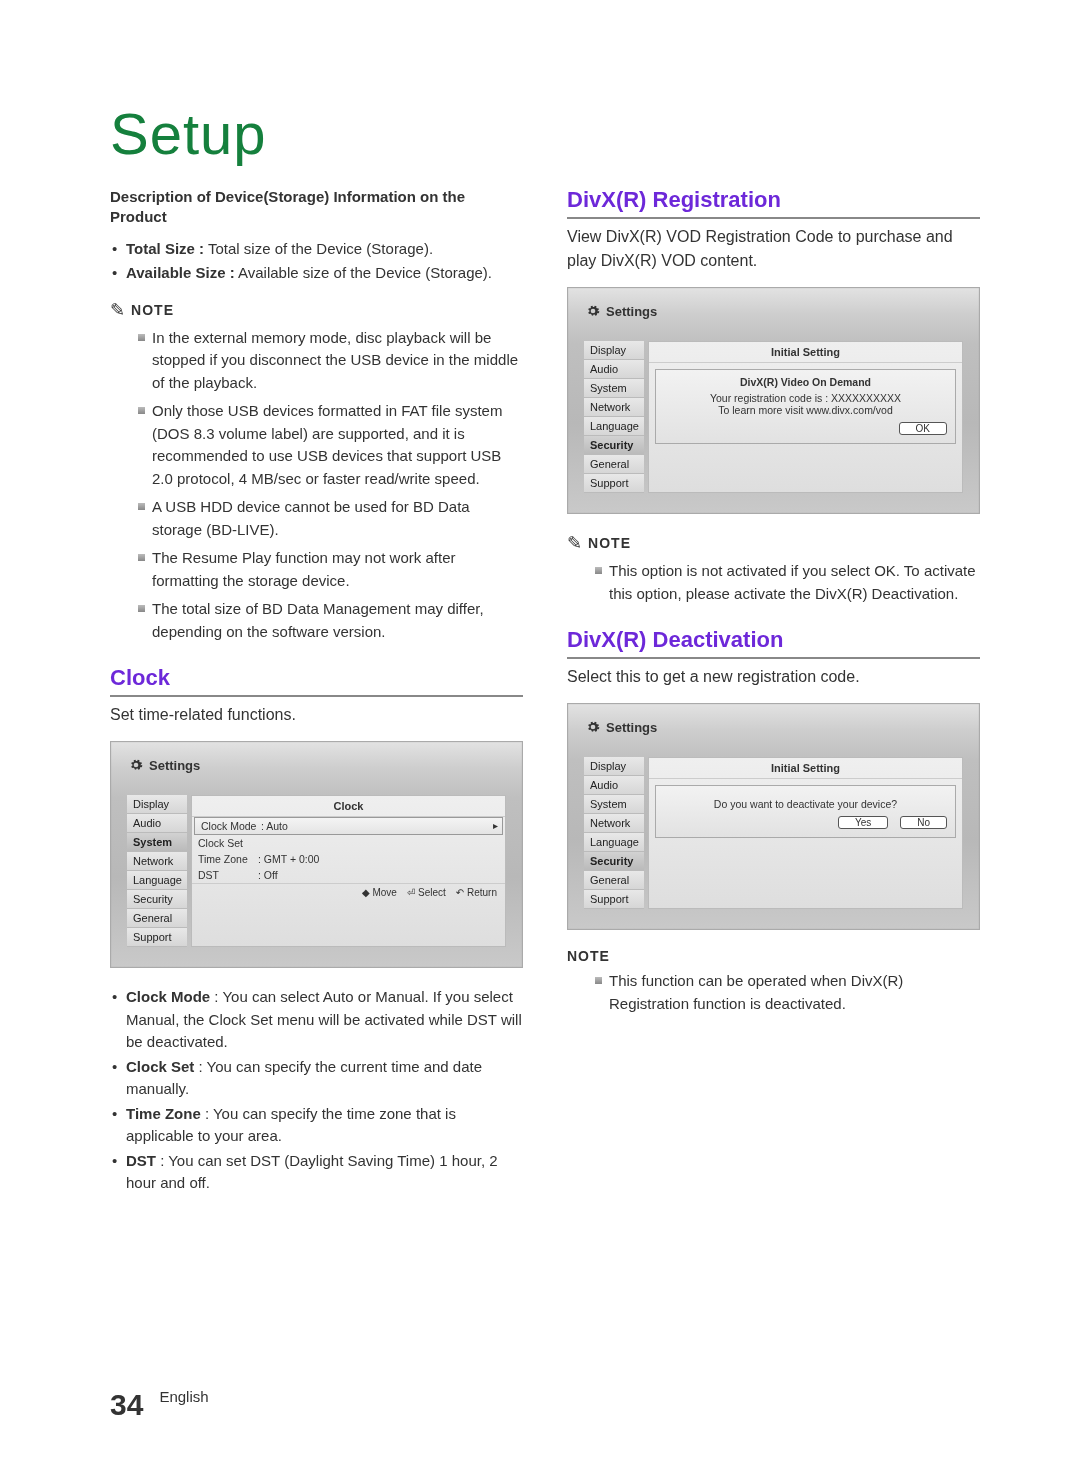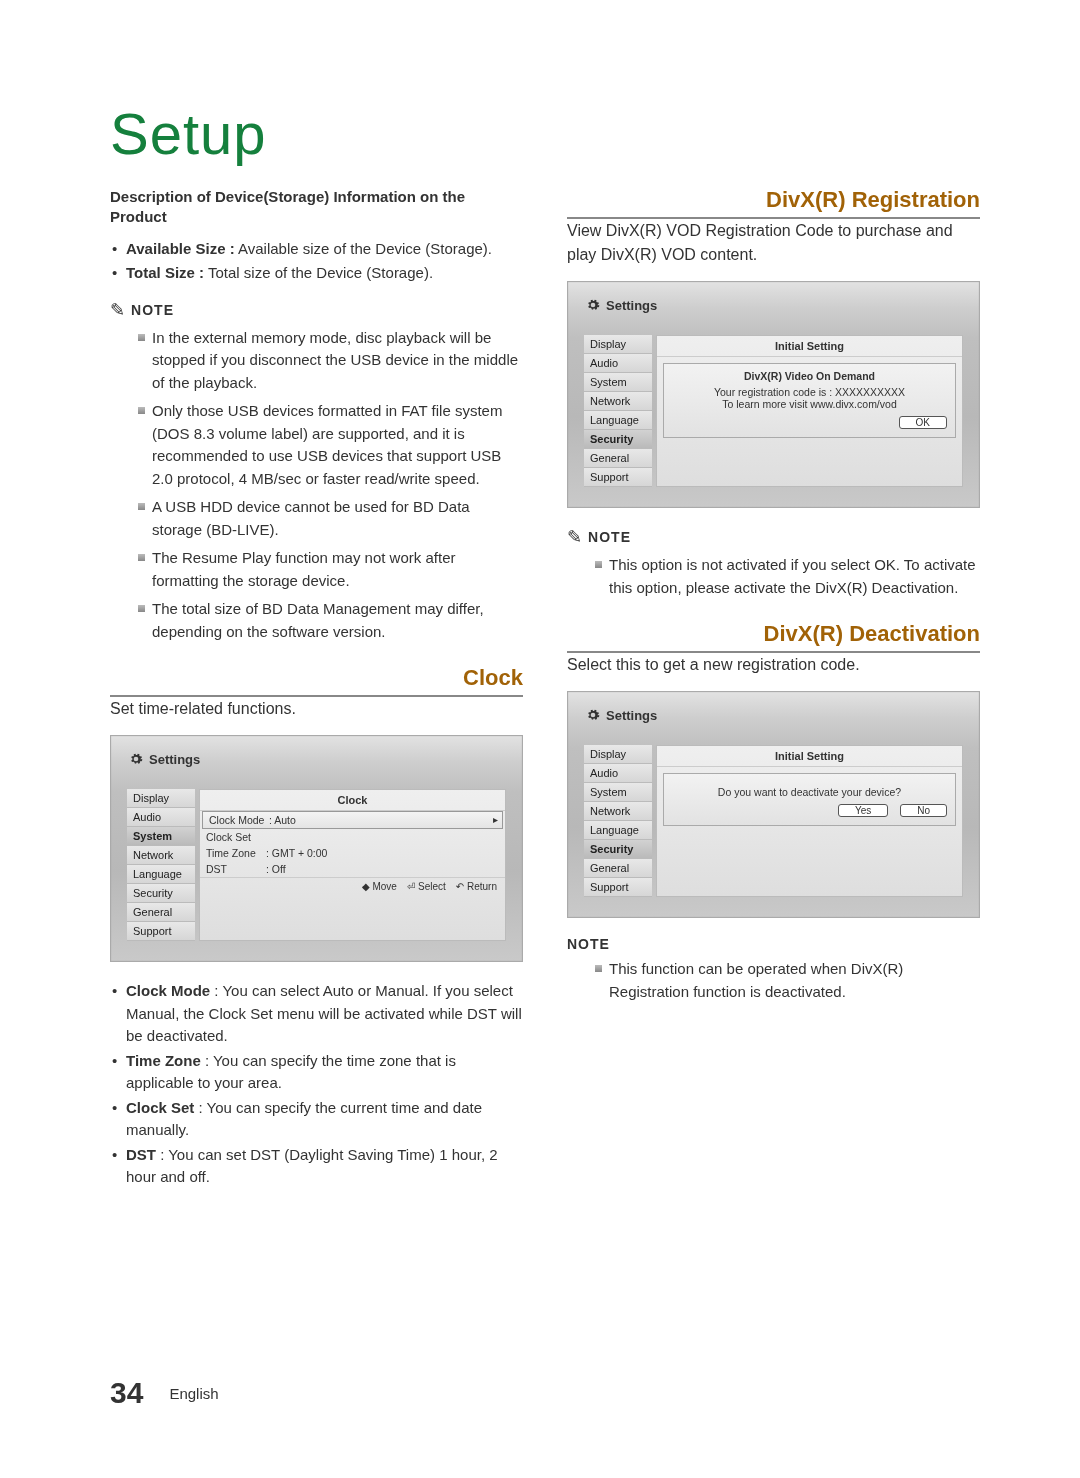--- a/index.html
+++ b/index.html
@@ -39,79 +39,78 @@
   .notehead { display:flex; align-items:center; gap:6px; margin: 10px 0 6px; }
   .notehead .pen { font-size: 18px; }
   .notehead .lbl { font-weight: bold; font-size: 14px; letter-spacing:1px; }
   .notelist { list-style:none; padding-left: 28px; }
   .notelist li { font-size: 15px; line-height: 1.5; position: relative; padding-left: 14px; margin-bottom: 6px; }
   .notelist li::before { content:""; width:7px; height:7px; background:linear-gradient(#bbb,#888); position:absolute; left:0; top:7px; }
   .h2 {
     font-size: 22px;
     font-weight: bold;
     margin-top: 22px;
-    margin-bottom: 0;
+    margin-bottom: 6px;
     padding-bottom: 4px;
     border-bottom: 2px solid #888;
-    color: #a16207;
-    text-align: right;
+    color: #6d28d9;
   }
   .body { font-size: 16px; line-height: 1.5; margin-bottom: 14px; }
   
   .osd {
     width: 100%;
     background: linear-gradient(#e2e2e2,#cdcdcd 12%,#bfbfbf 25%,#b8b8b8 60%,#c9c9c9);
     border: 1px solid #aaa;
     padding: 10px;
     box-shadow: 0 0 1px #999 inset;
     margin-bottom: 18px;
   }
   .osd-header {
     display:flex; gap:6px;
     padding: 6px 8px 20px 8px;
     font-weight: bold; font-size: 13px;
   }
   .osd-header svg { width:14px; height:14px; }
   .osd-body { display:flex; gap:4px; padding: 0 6px 10px 6px; font-size: 11px; }
-  .osd-side { width: 68px; display:flex; flex-direction:column; }
+  .osd-side { width: 60px; display:flex; flex-direction:column; }
   .osd-side .item { padding:3px 6px; color:#222; background:linear-gradient(#e8e8e8,#d6d6d6); border-bottom:1px solid #bbb; }
   .osd-side .item.sel { background: linear-gradient(#d2d2d2,#bababa); font-weight:bold; }
   .osd-panel { flex:1; background: linear-gradient(#efefef,#dedede); border:1px solid #bbb; padding:2px 0 4px; position:relative; }
   .osd-panel .ptitle { text-align:center; font-weight:bold; padding:2px 0 4px; border-bottom:1px solid #ccc; font-size:11px; }
   .osd-row { display:flex; padding:2px 6px; font-size:10.5px; }
   .osd-row .k { width:60px; }
   .osd-row .v { flex:1; }
   .osd-row.sel { background: linear-gradient(#f4f4f4,#e4e4e4); border:1px solid #999; margin:0 2px; position:relative; }
   .osd-row.sel .arrow { position:absolute; right:4px; top:2px; font-size:10px; }
   .osd-foot { display:flex; justify-content:flex-end; gap:10px; padding:3px 8px; font-size:10px; border-top:1px solid #ccc; }
   .osd-foot span::before { font-weight:bold; margin-right:2px; }
   .dialog {
     margin: 6px 6px 0; background:linear-gradient(#f2f2f2,#e2e2e2);
     border:1px solid #aaa; padding:6px 8px 8px; text-align:center; font-size:10.5px;
   }
   .dialog .dtitle { font-weight:bold; margin-bottom:4px; }
   .dialog .btns { margin-top:6px; display:flex; justify-content:flex-end; gap:12px; }
   .dialog .btn { border:1px solid #555; padding:0 16px; font-size:10px; background:#fff; border-radius:3px; }
-  .pagefoot { position:absolute; left:110px; bottom:68px; display:flex; align-items:center; gap:26px; }
+  .pagefoot { position:absolute; left:110px; bottom:56px; display:flex; align-items:flex-start; gap:16px; }
   .pagefoot .pn { font-size:30px; font-weight:bold; }
   .pagefoot .lang { font-size:15px; }
 </style>
 </head>
 <body>
 
 <div class="page">
   <div class="title">Setup</div>
 
   <div class="columns">
 
     <div class="col">
       <div class="subhead">Description of Device(Storage) Information on the Product</div>
       <ul class="bullets">
+        <li><span class="b">Total Size :</span><span> Total size of the Device (Storage).</span></li>
         <li><span class="b">Available Size :</span><span> Available size of the Device (Storage).</span></li>
-        <li><span class="b">Total Size :</span><span> Total size of the Device (Storage).</span></li>
       </ul>
 
       <div class="notehead">
         <span class="pen">✎</span>
         <span class="lbl">NOTE</span>
       </div>
       <ul class="notelist">
         <li>In the external memory mode, disc playback will be stopped if you disconnect the USB device in the middle of the playback.</li>
         <li>Only those USB devices formatted in FAT file system (DOS 8.3 volume label) are supported, and it is recommended to use USB devices that support USB 2.0 protocol, 4 MB/sec or faster read/write speed.</li>
         <li>A USB HDD device cannot be used for BD Data storage (BD-LIVE).</li>
@@ -163,22 +162,22 @@
               <span>◆ Move</span>
               <span>⏎ Select</span>
               <span>↶ Return</span>
             </div>
           </div>
         </div>
       </div>
 
       <ul class="bullets">
         <li><span class="b">Clock Mode</span><span> : You can select Auto or Manual. If you select Manual, the Clock Set menu will be activated while DST will be deactivated.</span></li>
+        <li><span class="b">Clock Set</span><span> : You can specify the current time and date manually.</span></li>
         <li><span class="b">Time Zone</span><span> : You can specify the time zone that is applicable to your area.</span></li>
-        <li><span class="b">Clock Set</span><span> : You can specify the current time and date manually.</span></li>
         <li><span class="b">DST</span><span> : You can set DST (Daylight Saving Time) 1 hour, 2 hour and off.</span></li>
       </ul>
     </div>
 
     <div class="col">
       <div class="h2" style="margin-top:0">DivX(R) Registration</div>
       <div class="body">View DivX(R) VOD Registration Code to purchase and play DivX(R) VOD content.</div>
 
       <div class="osd">
         <div class="osd-header">

